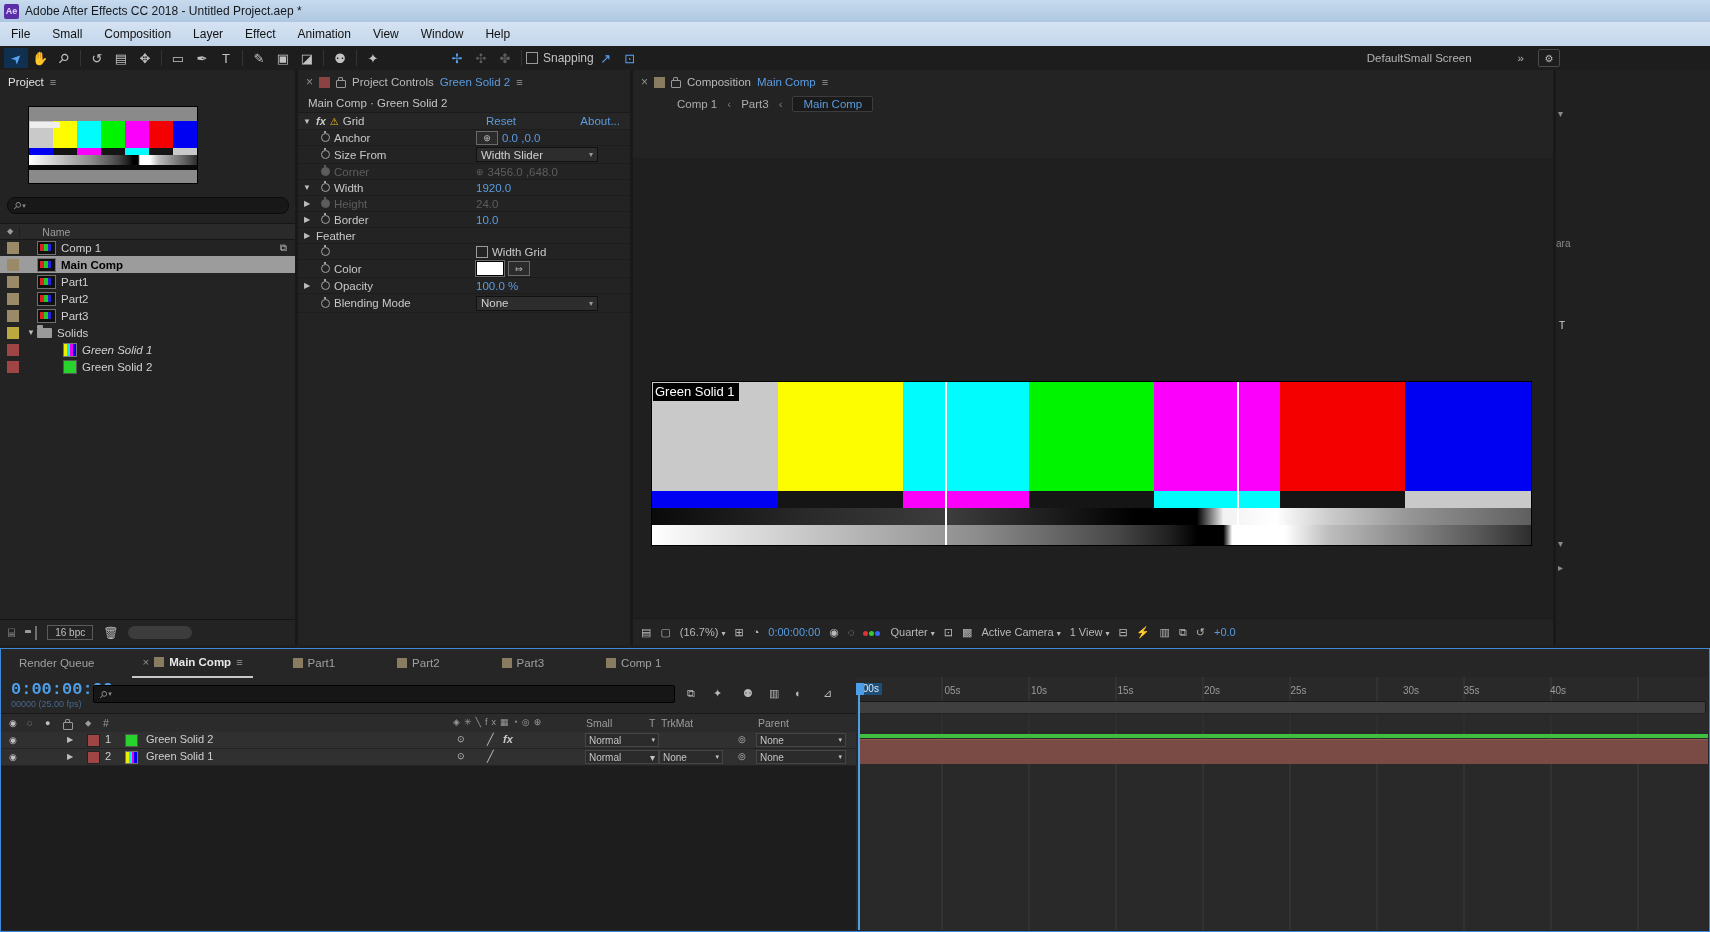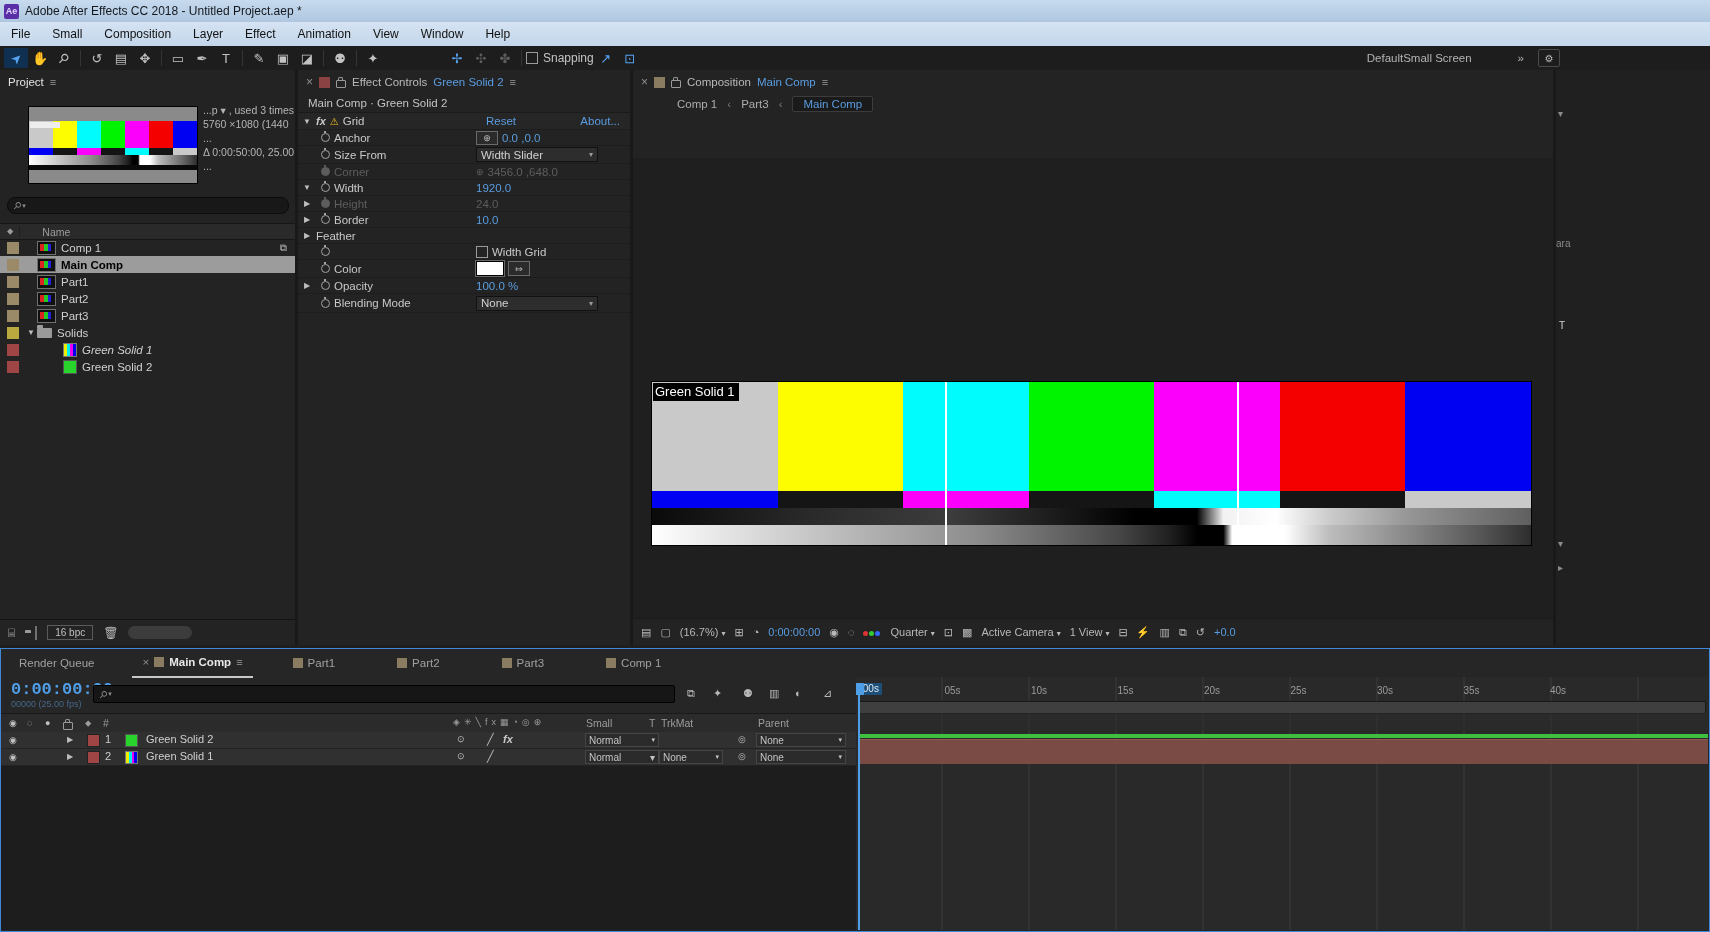--- a/index.html
+++ b/index.html
@@ -190,25 +190,20 @@
         <div style="flex: 1 1 0%; background: rgb(251, 0, 251);"></div>
         <div style="flex: 1 1 0%; background: rgb(21, 21, 21);"></div>
         <div style="flex: 1 1 0%; background: rgb(0, 252, 252);"></div>
         <div style="flex: 1 1 0%; background: rgb(21, 21, 21);"></div>
         <div style="flex: 1 1 0%; background: rgb(201, 201, 201);"></div>
       </div>
     <div style="height: 10px; background: linear-gradient(90deg, rgb(255, 255, 255) 0%, rgb(217, 217, 217) 12%, rgb(179, 179, 179) 24%, rgb(140, 140, 140) 37%, rgb(106, 106, 106) 45%, rgb(71, 71, 71) 53%, rgb(31, 31, 31) 59%, rgb(0, 0, 0) 62%, rgb(0, 0, 0) 65%, rgb(255, 255, 255) 66%, rgb(255, 255, 255) 72%, rgb(189, 189, 189) 77%, rgb(142, 142, 142) 85%, rgb(88, 88, 88) 94%, rgb(45, 45, 45) 100%);"></div>
     <div style="height:5px;background:#0a0a0a"></div>
     <div style="height:13px;background:#8a8a8a"></div>
   </div>
-  <div class="abs info" style="left:203px;top:33px;width:92px">
-    <div>...p ▾ , used 3 times</div>
-    <div>5760 ×1080  (1440 ...</div>
-    <div>Δ 0:00:50:00, 25.00 ...</div>
-  </div>
 
   <div class="abs searchbox" style="left:7px;top:127px;width:268px">
     <span style="display:inline-block;transform:rotate(45deg)">⚲</span>
       <span style="font-size:7px;margin-left:1px">▾</span>
   </div>
 
   <div class="abs pcolhead" style="left:0;top:153px;width:295px">
     <span style="margin:0 6px 0 7px;font-size:9px">⬥</span>
     <span class="vsep" style="position:static;height:11px;display:inline-block;margin-right:22px"></span>
     <span>Name</span>
@@ -276,21 +271,21 @@
     <span style="font-size:12px">🗑</span>
     <span class="pillthumb"></span>
   </div>
 </div>
 
 <div class="abs panel" style="left:298px;top:70px;width:332px;height:575px;border-right:3px solid #191919">
   <div class="ptab">
     <span class="x">×</span>
     <span class="sq" style="background:#8a4242"></span>
     <span class="lock"></span>
-    <span>Effect Controls</span>
+    <span>Project Controls</span>
     <span class="accent">Green Solid 2</span>
     <span class="hamb">≡</span>
   </div>
   <div class="ecctx">Main Comp · Green Solid 2</div>
   <div>
 
     <div class="ecrow" style="background:#262626;height:16px">
       <span class="slot1">▼</span>
       <span class="fx">fx</span>
       <span class="warn" style="margin:0 4px">⚠</span>
@@ -609,21 +604,21 @@
   <div class="abs" style="left:0;top:117px;width:855px;bottom:1px;background:#1d1d1d"></div>
 
   <div class="tltrack">
     <div class="ruler">
         <span class="tick tick0" style="left: 2px;">:00s</span>
         <span class="tick" style="left: 88.5px;">05s</span>
         <span class="tick" style="left: 175px;">10s</span>
         <span class="tick" style="left: 261.5px;">15s</span>
         <span class="tick" style="left: 348px;">20s</span>
         <span class="tick" style="left: 434.5px;">25s</span>
-        <span class="tick" style="left: 521px;">30s</span>
+        <span class="tick" style="left: 547px;">30s</span>
         <span class="tick" style="left: 607.5px;">35s</span>
         <span class="tick" style="left: 694px;">40s</span>
       </div>
     <div class="workarea"></div>
     <div class="abs" style="left:0;top:36px;right:0;height:18px;background:#2b2b2b;opacity:.55"></div>
     <div class="abs" style="left:2px;top:57px;right:0;height:4px;background:#3fbf3f"></div>
     <div class="abs" style="left:2px;top:62px;right:0;height:24px;background:#7a4a45;border-top:1px solid #8f5a52"></div>
     <div class="playhead">
         <div class="phhead"></div>
       </div>

